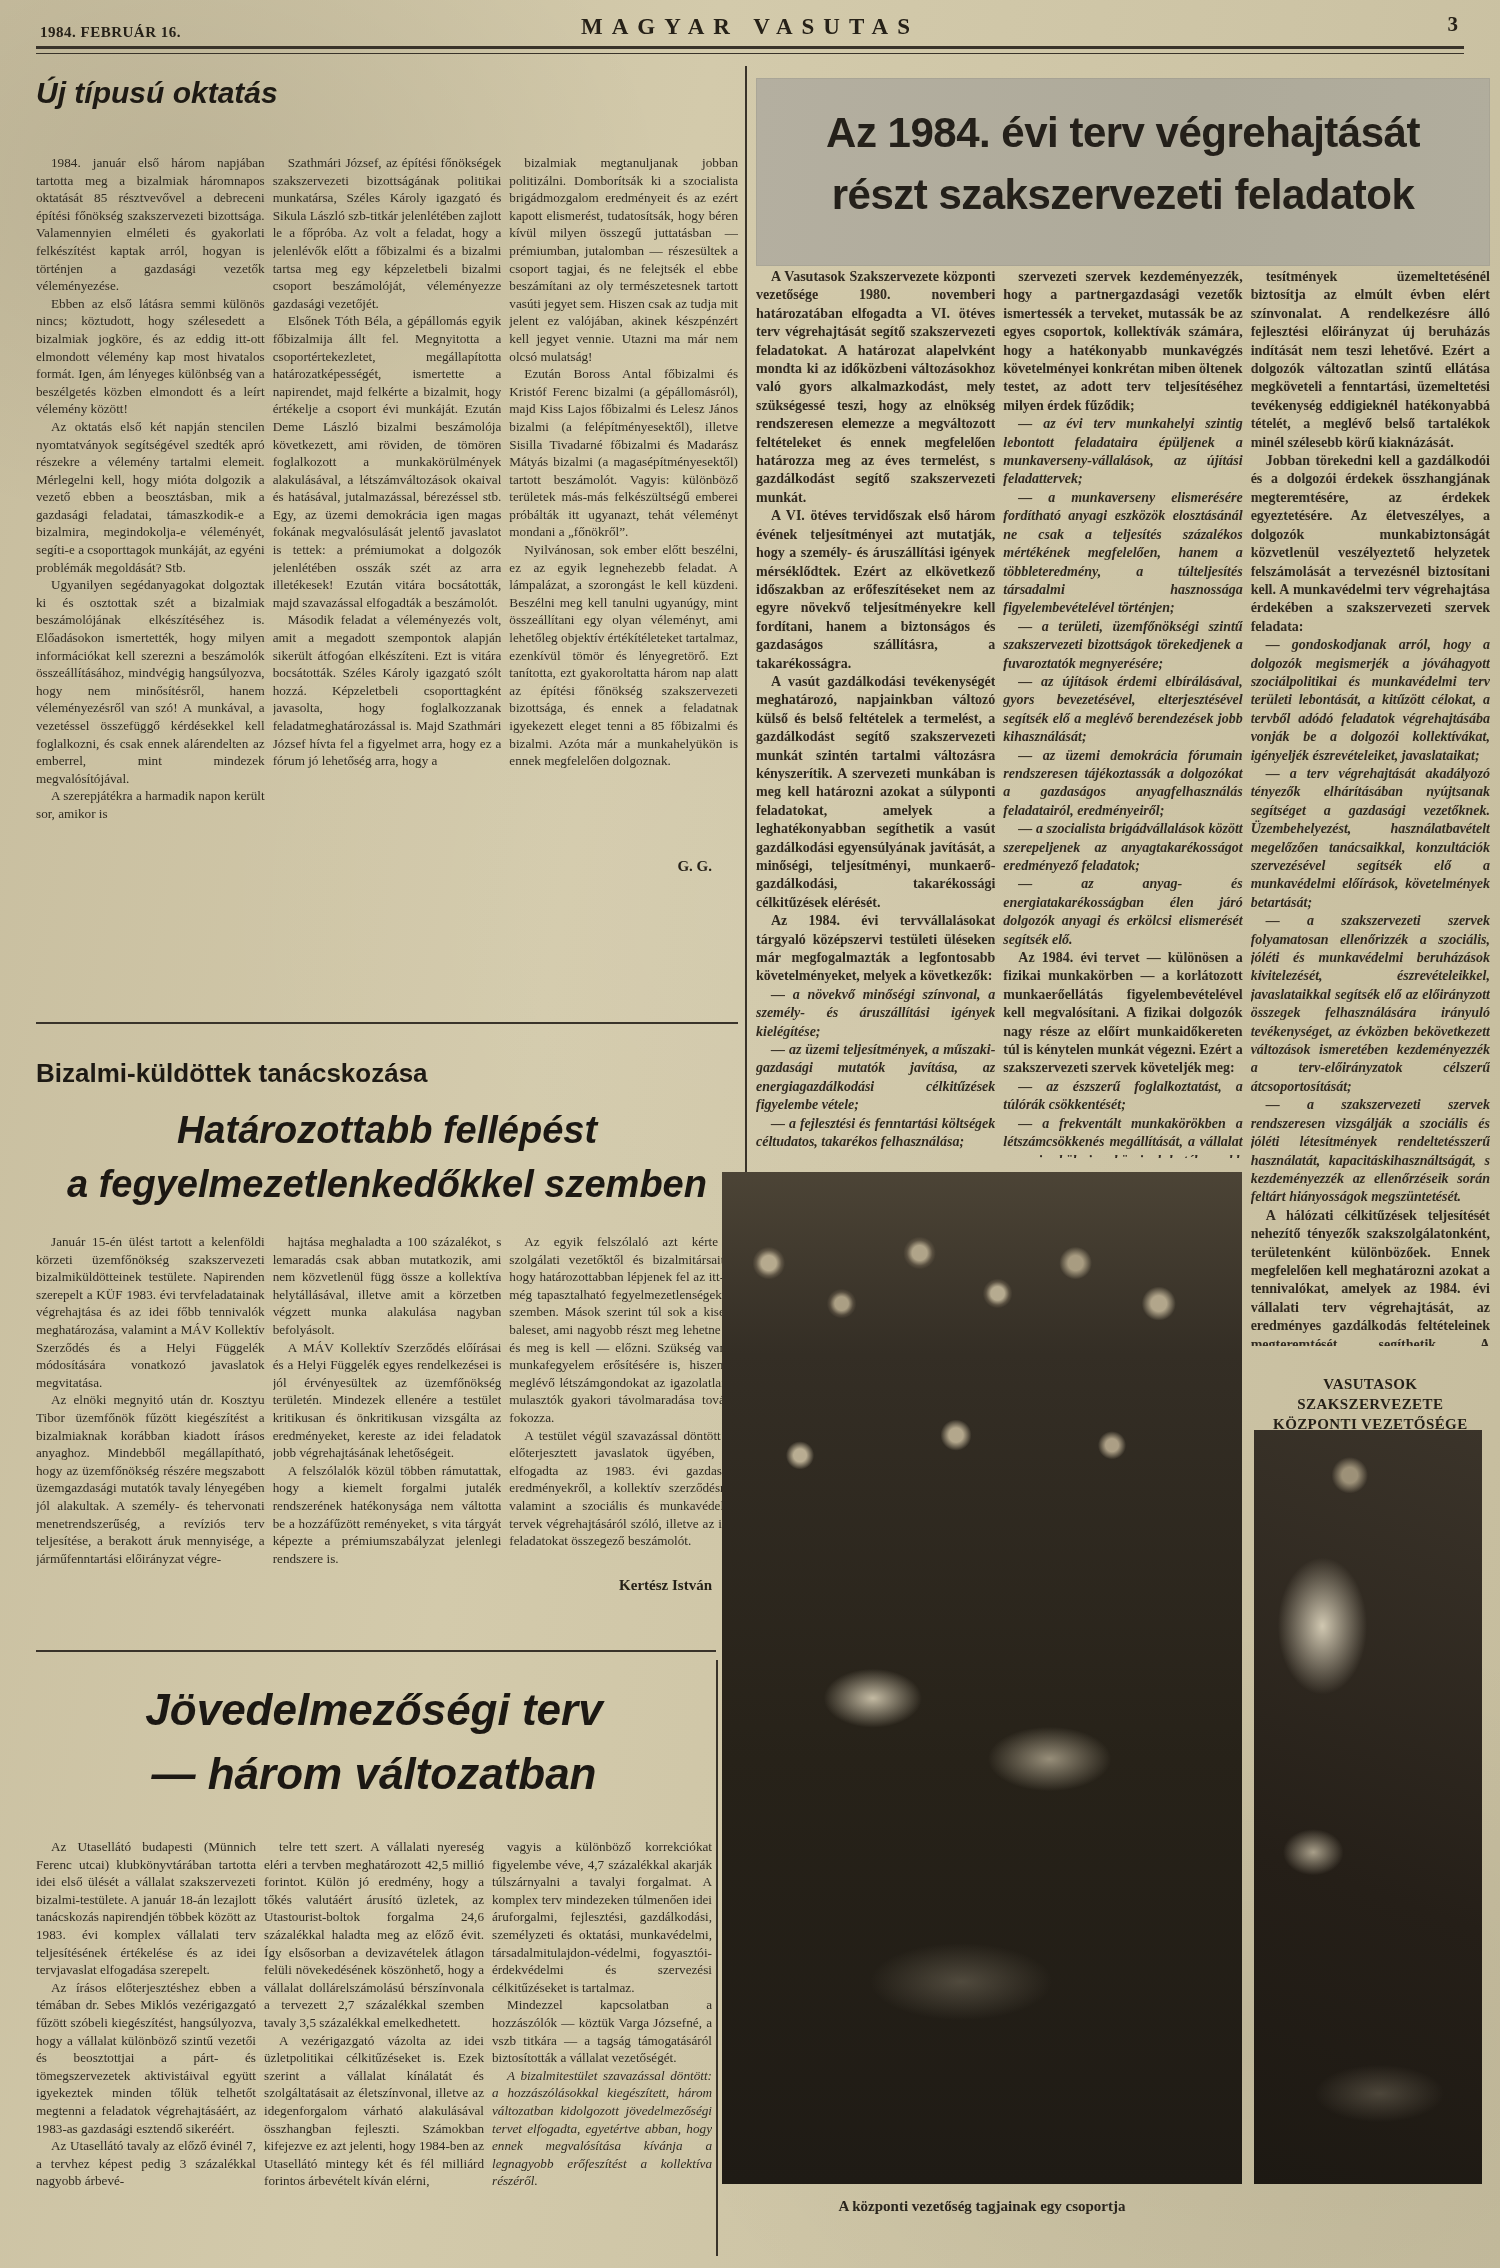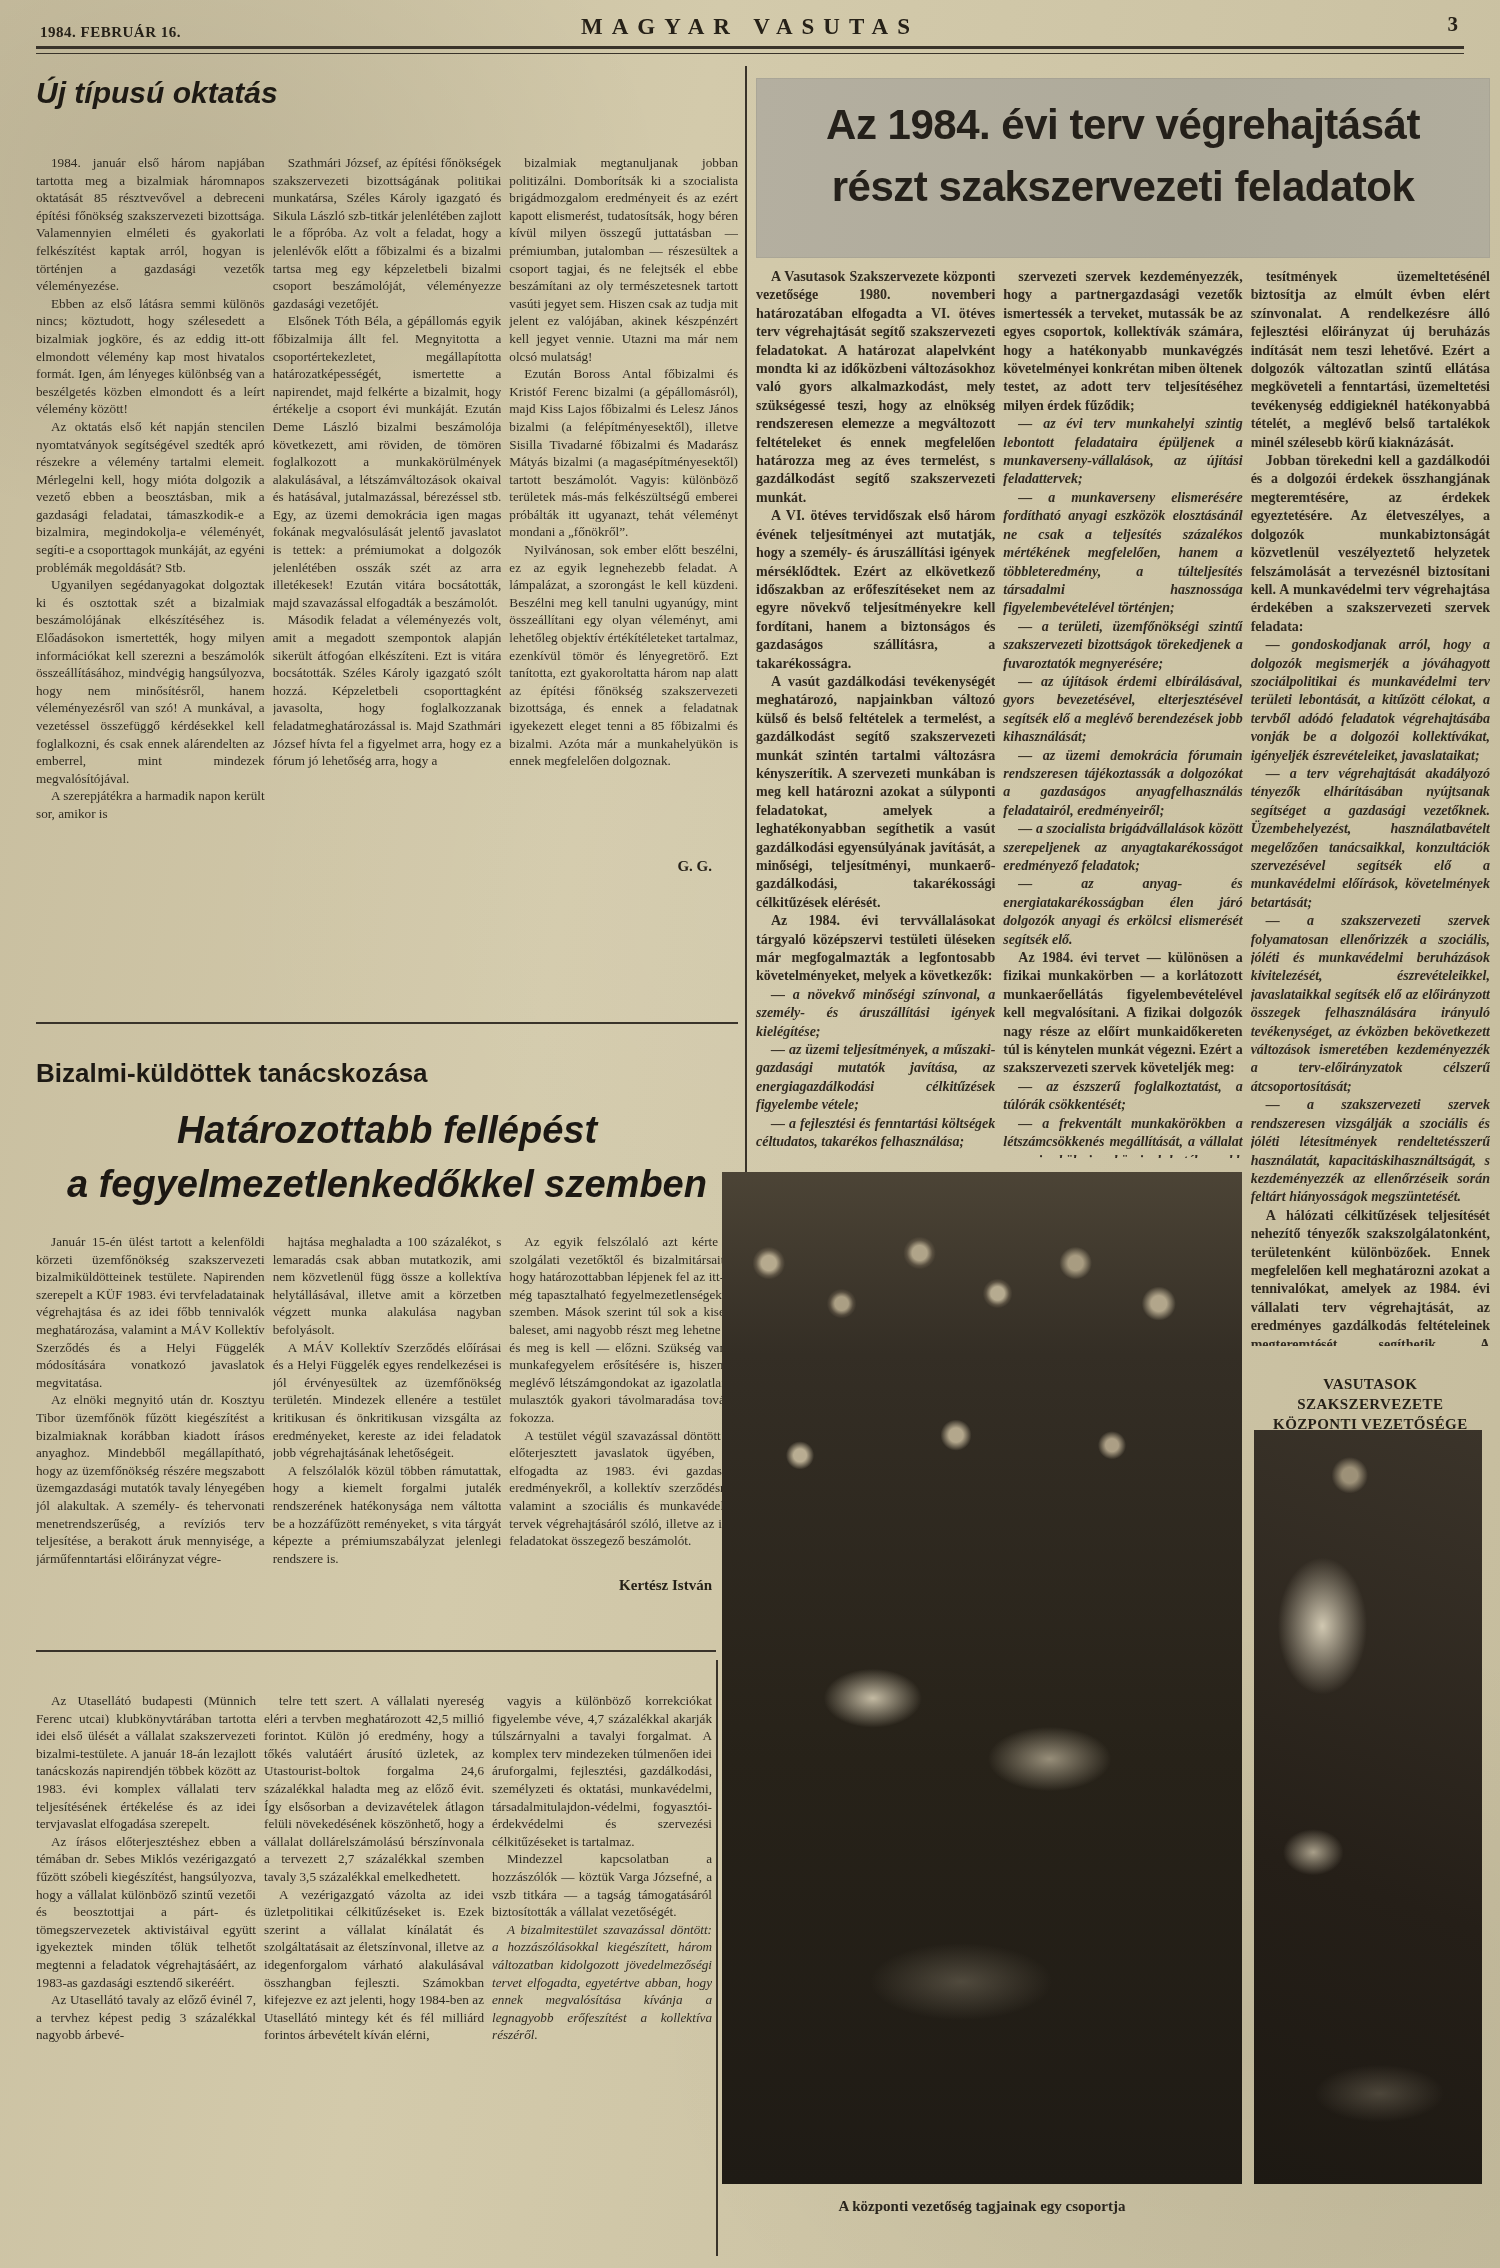--- a/index.html
+++ b/index.html
@@ -23,21 +23,21 @@
   .vrule{background:#39332a;width:2px;}
   
   .kicker1{font-family:"Liberation Sans","DejaVu Sans",sans-serif;font-weight:bold;font-style:italic;font-size:30px;color:#1e1a14;}
   .head1{font-family:"Liberation Sans","DejaVu Sans",sans-serif;font-weight:bold;font-size:43px;letter-spacing:-1px;color:#1c1813;white-space:nowrap;margin-top:24px;}
   .kicker2{font-family:"Liberation Sans","DejaVu Sans",sans-serif;font-weight:bold;font-size:26px;color:#1e1a14;}
   .head2{font-family:"Liberation Sans","DejaVu Sans",sans-serif;font-weight:bold;font-style:italic;font-size:38px;color:#1c1813;text-align:center;line-height:54px;margin-top:14px;}
   .head4{font-family:"Liberation Sans","DejaVu Sans",sans-serif;font-weight:bold;font-style:italic;font-size:44px;color:#1c1813;text-align:center;line-height:64px;margin-top:18px;}
   .graybox{
     background:linear-gradient(95deg,#b4afa0,#aeaa9a 60%,#b1ad9d);
     box-shadow:inset 0 0 0 1px rgba(0,0,0,.05);
-    text-align:center;padding-top:16px;
+    text-align:center;padding-top:24px;
   }
   .graybox .line{font-family:"Liberation Sans","DejaVu Sans",sans-serif;font-weight:bold;font-size:42px;letter-spacing:-0.5px;color:#24201a;line-height:62px;}
   
   .cols{display:flex;gap:8px;}
   .col{flex:1;min-width:0;}
   .coltext{overflow:hidden;}
   .coltext p{margin:0;text-indent:15px;text-align:justify;font-size:13.2px;line-height:17.6px;color:#2e2920;}
   .coltext p.em{font-style:italic;}
   .rtext p{font-size:14px;line-height:18.4px;font-weight:bold;color:#30291f;}
   .byline{font-weight:bold;font-size:15px;text-align:right;padding-right:26px;margin-top:4px;color:#262118;}
@@ -144,20 +144,24 @@
             <p>A testület végül szavazással döntött az előterjesztett javaslatok ügyében, s elfogadta az 1983. évi gazdasági eredményekről, a kollektív szerződésről, valamint a szociális és munkavédelmi tervek végrehajtásáról szóló, illetve az idei feladatokat összegező beszámolót.</p>
           </div>
         <div class="byline">Kertész István</div>
       </div>
     </div>
   </div>
 
   <div class="abs hrule" style="left:36px;width:680px;top:1650px;height:2px;"></div>
 
   <div class="abs" style="left:36px;top:1660px;width:676px;">
+    <div class="head4">
+      <div>Jövedelmezőségi terv</div>
+      <div>— három változatban</div>
+    </div>
     <div class="cols" style="margin-top:32px;">
       <div class="col">
         <div class="coltext" style="height:390px;">
             <p>Az Utasellátó budapesti (Münnich Ferenc utcai) klubkönyvtárában tartotta idei első ülését a vállalat szakszervezeti bizalmi-testülete. A január 18-án lezajlott tanácskozás napirendjén többek között az 1983. évi komplex vállalati terv teljesítésének értékelése és az idei tervjavaslat elfogadása szerepelt.</p>
             <p>Az írásos előterjesztéshez ebben a témában dr. Sebes Miklós vezérigazgató fűzött szóbeli kiegészítést, hangsúlyozva, hogy a vállalat különböző szintű vezetői és beosztottjai a párt- és tömegszervezetek aktivistáival együtt igyekeztek minden tőlük telhetőt megtenni a feladatok végrehajtásáért, az 1983-as gazdasági esztendő sikeréért.</p>
             <p>Az Utasellátó tavaly az előző évinél 7, a tervhez képest pedig 3 százalékkal nagyobb árbevé-</p>
           </div>
       </div>
       <div class="col">
         <div class="coltext" style="height:390px;">

